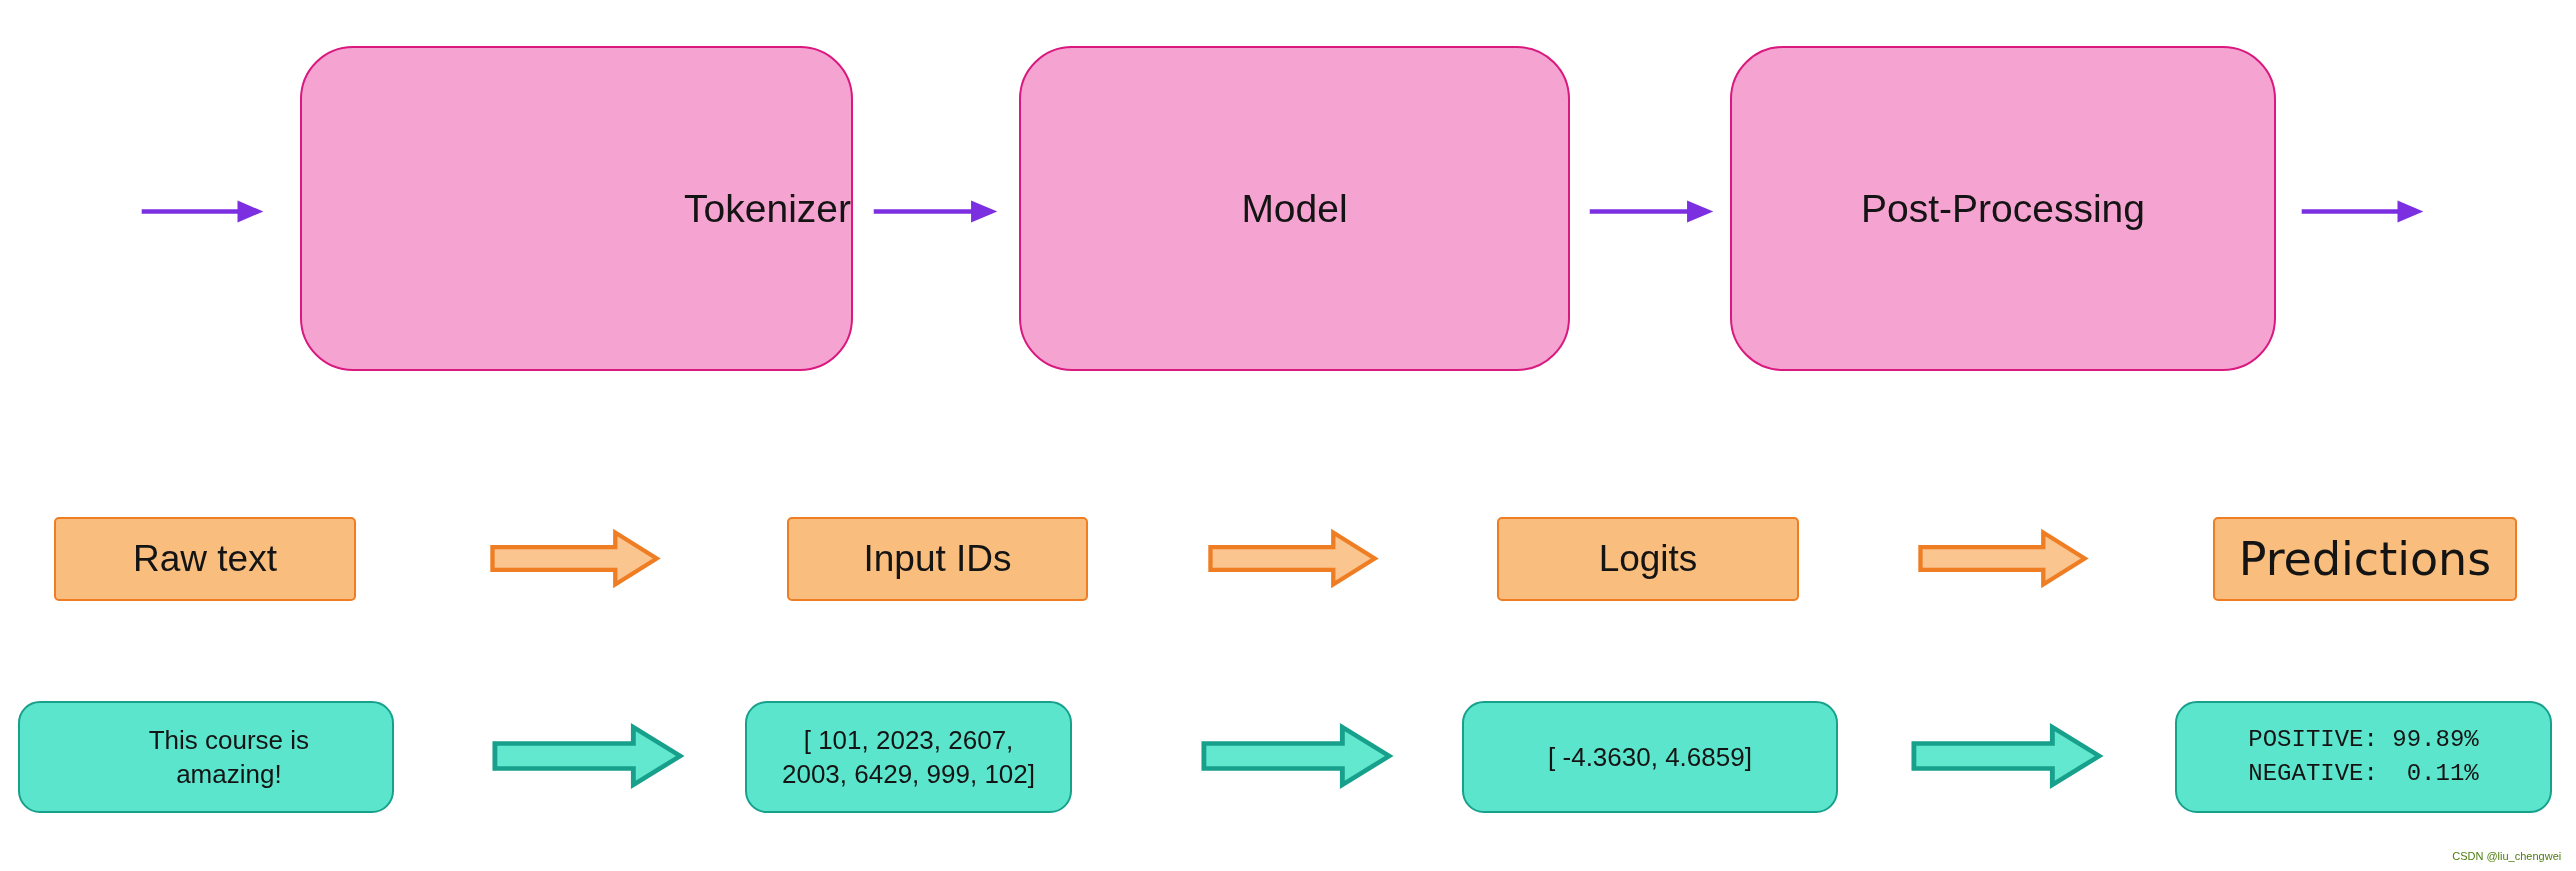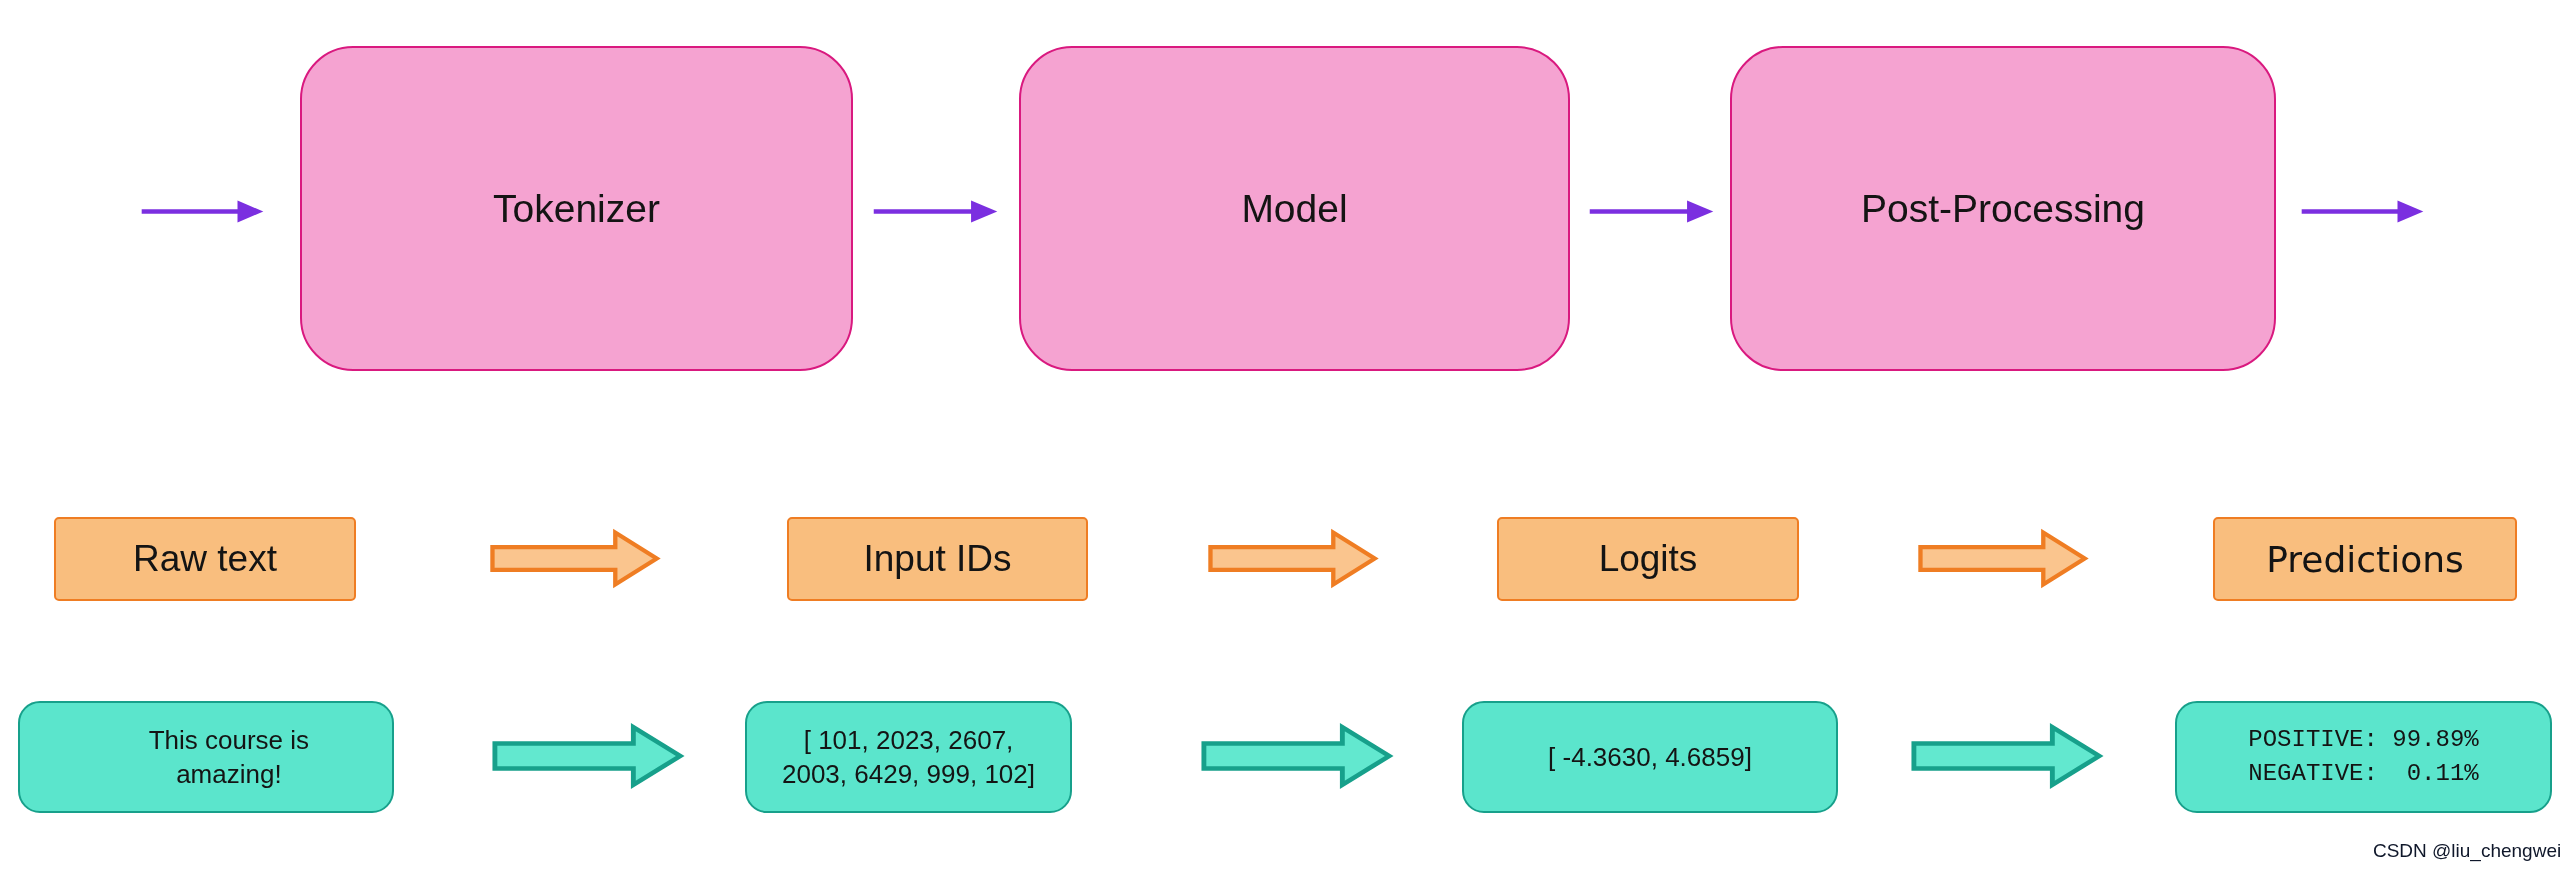--- a/index.html
+++ b/index.html
@@ -23,21 +23,21 @@
     background: #F5A3D1;
     border: 2.8px solid #D9197F;
     border-radius: 53px;
     display: flex;
     align-items: center;
     justify-content: center;
     font-size: 39px;
     color: #141414;
     box-sizing: border-box;
   }
-  #box-tokenizer { left: 300px;  width: 553px; }
+  #box-tokenizer { left: 300px;  width: 553px; justify-content: flex-end; }
   #box-model     { left: 1019px; width: 551px; }
   #box-postproc  { left: 1730px; width: 546px; }
 
   
   .purple-arrow { position: absolute; top: 195px; height: 33px; }
   .purple-arrow line    { stroke: #7B2FE0; stroke-width: 5; }
   .purple-arrow polygon { fill: #7B2FE0; }
   #parrow-0 { left: 138px;  width: 129px; }
   #parrow-1 { left: 870px;  width: 131px; }
   #parrow-2 { left: 1586px; width: 131px; }
@@ -54,21 +54,21 @@
     display: flex;
     align-items: center;
     justify-content: center;
     font-size: 37px;
     color: #141414;
     box-sizing: border-box;
   }
   #label-rawtext     { left: 54px;   width: 302px; }
   #label-inputids    { left: 787px;  width: 301px; }
   #label-logits      { left: 1497px; width: 302px; }
-  #label-predictions { left: 2213px; width: 304px; font-family: "DejaVu Sans", sans-serif; font-size: 36px; }
+  #label-predictions { left: 2213px; width: 304px; font-family: "DejaVu Sans", sans-serif; font-size: 46px; }
 
   
   .block-arrow { position: absolute; }
   .orange-arrow polygon { fill: #FAC58E; stroke: #EF7D23; stroke-width: 5; }
   .teal-arrow   polygon { fill: #62E8CF; stroke: #17A08B; stroke-width: 5; }
   .orange-arrow { top: 526px; width: 173px; height: 65px; }
   #oarrow-0 { left: 489px; }
   #oarrow-1 { left: 1207px; }
   #oarrow-2 { left: 1917px; }
   .teal-arrow { top: 720px; width: 195px; height: 72px; }
@@ -98,22 +98,22 @@
   #value-rawtext     { left: 18.4px;   width: 376px; padding-left: 45px; }
   #value-inputids    { left: 745px;  width: 327px; }
   #value-logits      { left: 1462px; width: 376px; }
   #value-predictions { left: 2175px; width: 377px; font-family: Liberation Mono, monospace; font-size: 24px; }
 
   
   #watermark {
     position: absolute;
     right: 14.8px;
     bottom: 9.2px;
-    font-size: 19px;
-    color: #0f172a;
+    font-size: 11px;
+    color: #4d7c0f;
   }
 </style>
 </head>
 <body>
 
 <div id="stage">
 
   <svg id="parrow-0" class="purple-arrow" viewBox="0 0 140 36" preserveAspectRatio="none">
     <line x1="4" y1="18" x2="110" y2="18"></line>
     <polygon points="108,6 136,18 108,30"></polygon>

